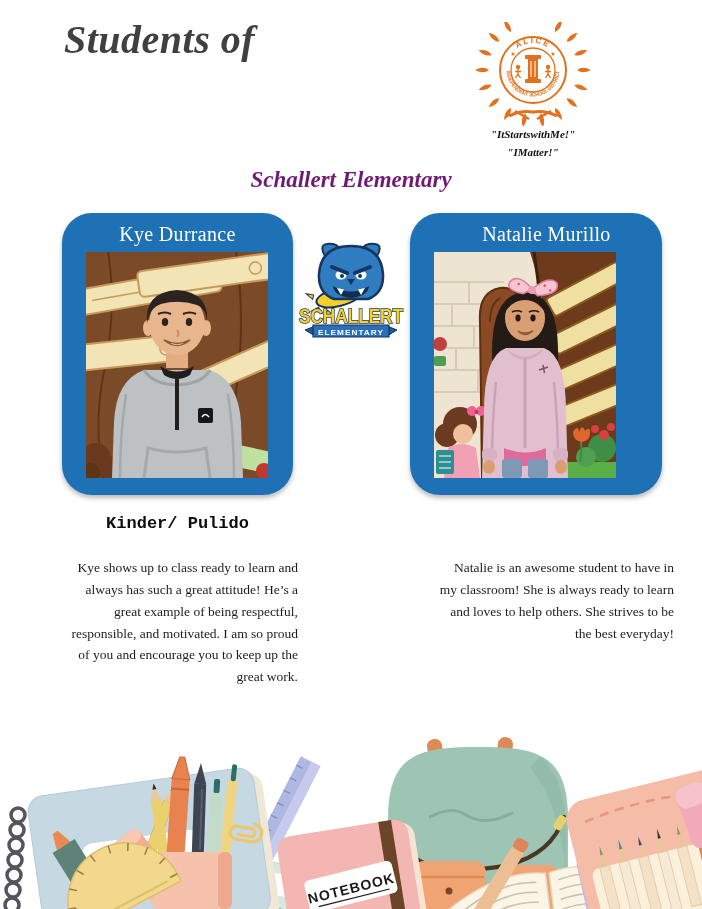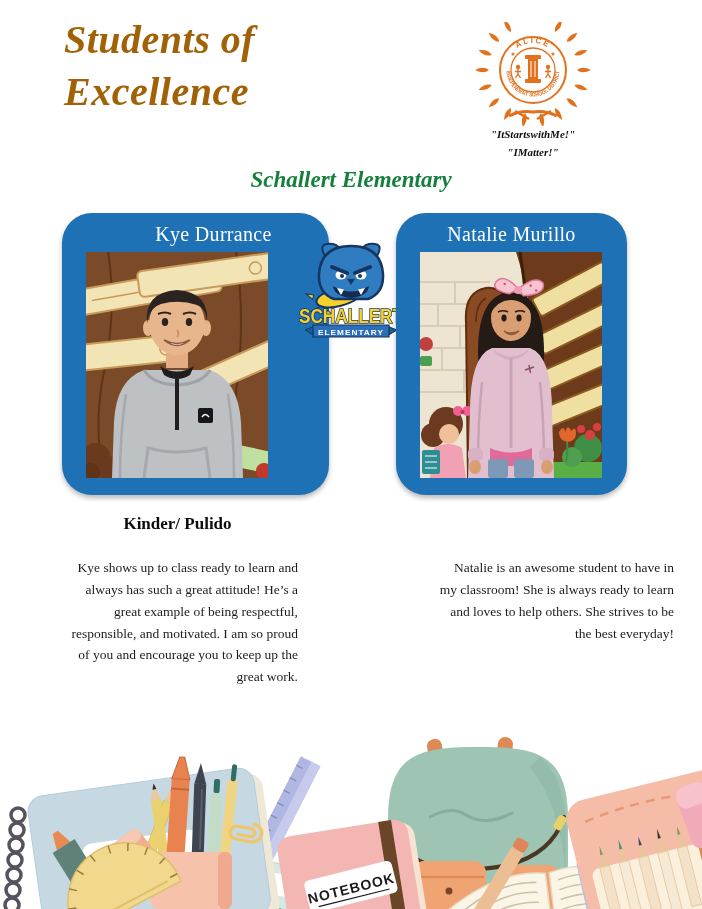--- a/index.html
+++ b/index.html
@@ -1,57 +1,56 @@
 <!DOCTYPE html>
 <html><head>
 <meta charset="utf-8">
 <style>
   html,body { margin:0; padding:0; background:#e8e8e8; }
   .page { position:relative; width:702px; height:909px; background:#FFFFFF; overflow:hidden;
           font-family:"Liberation Serif",serif; margin:0 auto; }
 
   .title { position:absolute; left:64px; top:14px; font-size:40px; font-weight:bold; font-style:italic;
-           color:#a16207; line-height:1.3; letter-spacing:.5px; }
+           color:#404040; line-height:1.3; letter-spacing:.5px; }
 
   .district { position:absolute; left:455px; top:22px; width:156px; text-align:center; }
   .district svg { width:126px; height:104px; display:block; margin:0 auto; }
   .motto { font-size:11px; font-weight:bold; font-style:italic; color:#111; line-height:1.6; }
 
   .school-heading { position:absolute; left:0; top:167px; width:702px; text-align:center;
-                    font-size:23px; font-weight:bold; font-style:italic; color:#15803d; }
+                    font-size:23px; font-weight:bold; font-style:italic; color:#701a75; }
 
   .card { position:absolute; top:213px; width:231px; height:282px; background:#1E71B5;
           border-radius:30px; box-shadow:0 3px 5px rgba(0,0,0,.28); }
-  .card-left  { left:62px;padding-left:36px; }
-  .card-right { left:396px; }
+  .card-left  { left:62px; }
+  .card-right { left:410px;padding-left:21px; }
   .card-name { text-align:center; color:#FFFFFF; font-size:20px; margin-top:10px; letter-spacing:.3px; }
   .photo { position:absolute; left:24px; top:39px; width:182px; height:226px; overflow:hidden; }
   .photo svg { display:block; width:100%; height:100%; }
 
   .mascot { position:absolute; left:295px; top:240px; width:112px; height:102px; }
 
   .teacher { position:absolute; top:514px; width:231px; text-align:center; font-size:17px; font-weight:bold; color:#0d0d0d; }
-  .teacher-left  { left:62px; }
+  .teacher-left  { left:62px;font-family:Liberation Mono, monospace; }
   .teacher-right { left:410px; }
 
   .desc { position:absolute; top:557px; width:240px; text-align:right; font-size:13.5px;
           line-height:1.62; color:#1c1c1c; }
   .desc-left  { left:58px; }
   .desc-right { left:405px;margin-left:29px; }
 
   .footer-art { position:absolute; left:0; top:719px; width:702px; height:190px; }
 </style>
 </head>
 <body>
 
 <div class="page">
 
   <div class="title">
     <div>Students of</div>
-    <div>Excellence</div>
   </div>
 
   <div class="district">
     <svg viewBox="0 0 120 104">
       <defs>
           <path id="leaf" d="M 0,0 Q 4.5,-5.5 0,-14 Q -4.5,-5.5 0,0 Z"></path>
         </defs>
       <g fill="#E2711D">
         <use href="#leaf" transform="translate(38,86) rotate(210)"></use>
           <use href="#leaf" transform="translate(26.3,76.3) rotate(230)"></use>

